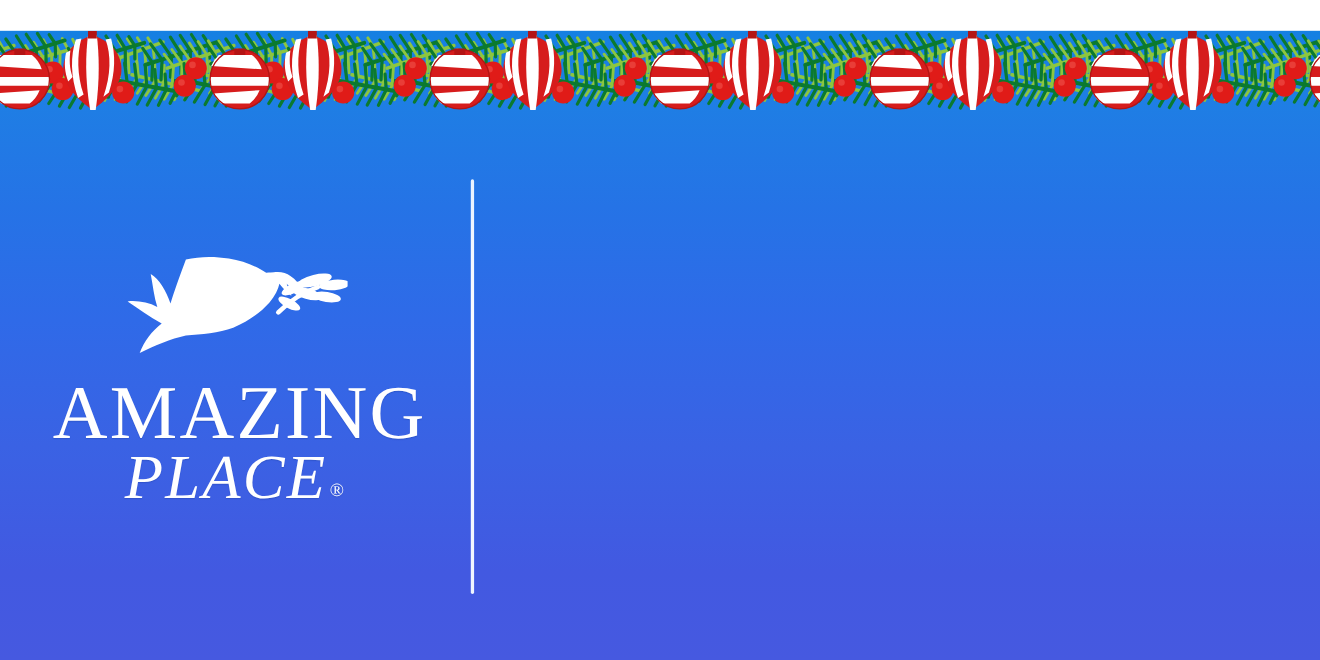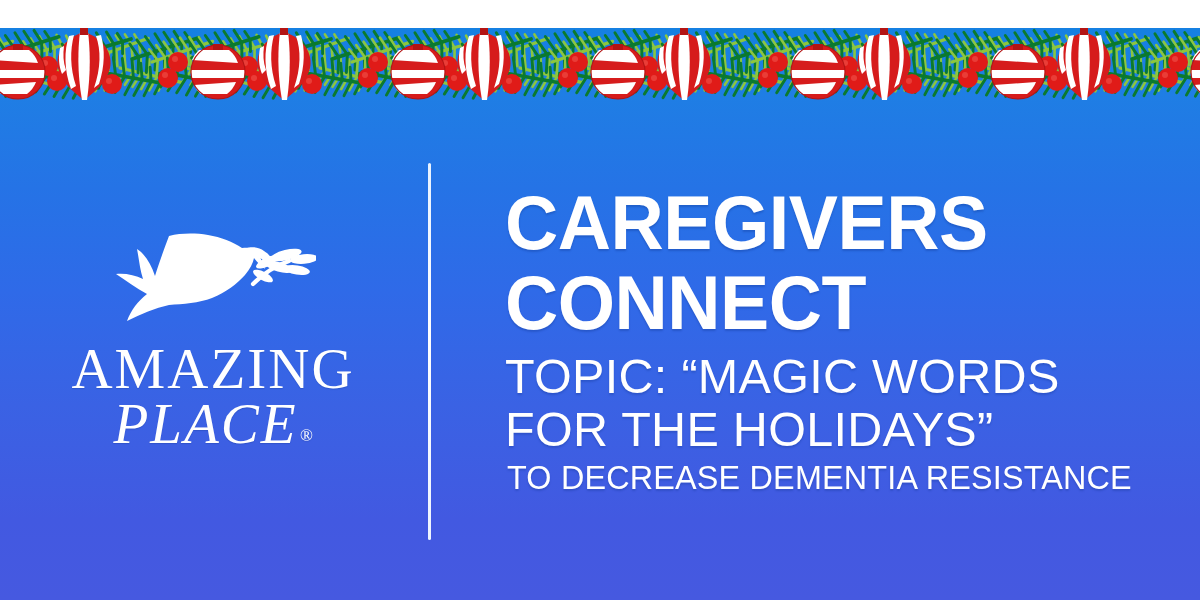--- a/index.html
+++ b/index.html
@@ -85,21 +85,21 @@
   }
   .logo-word {
     color: #ffffff;
     font-family: "Liberation Serif", serif;
     font-weight: 400;
     letter-spacing: 1px;
     line-height: 0.96;
     text-shadow: 0 1px 1px rgba(10,40,120,0.22);
   }
   .logo-word-1 {
-    font-size: 57px;
+    font-size: 69px;
     margin-top: 2px;
     letter-spacing: 2px;
   }
   .logo-word-2 {
     font-size: 57px;
     letter-spacing: 2px;
     position: relative;
     display: inline-block;
     font-style: italic;
   }
@@ -329,23 +329,14 @@
       </svg>
     </div>
 
     <div class="logo-word logo-word-1">AMAZING</div>
 
     <div class="logo-word logo-word-2">
       <span>PLACE</span><span class="reg-mark">®</span>
     </div>
   </div>
 
-  <div class="copy-block">
-    <div class="headline">CAREGIVERS</div>
-    <div class="headline headline-2">CONNECT</div>
-
-    <div class="topic">TOPIC: “MAGIC WORDS</div>
-    <div class="topic topic-2">FOR THE HOLIDAYS”</div>
-
-    <div class="subline">TO DECREASE DEMENTIA RESISTANCE</div>
-  </div>
 
 </div>
 
 </body></html>

